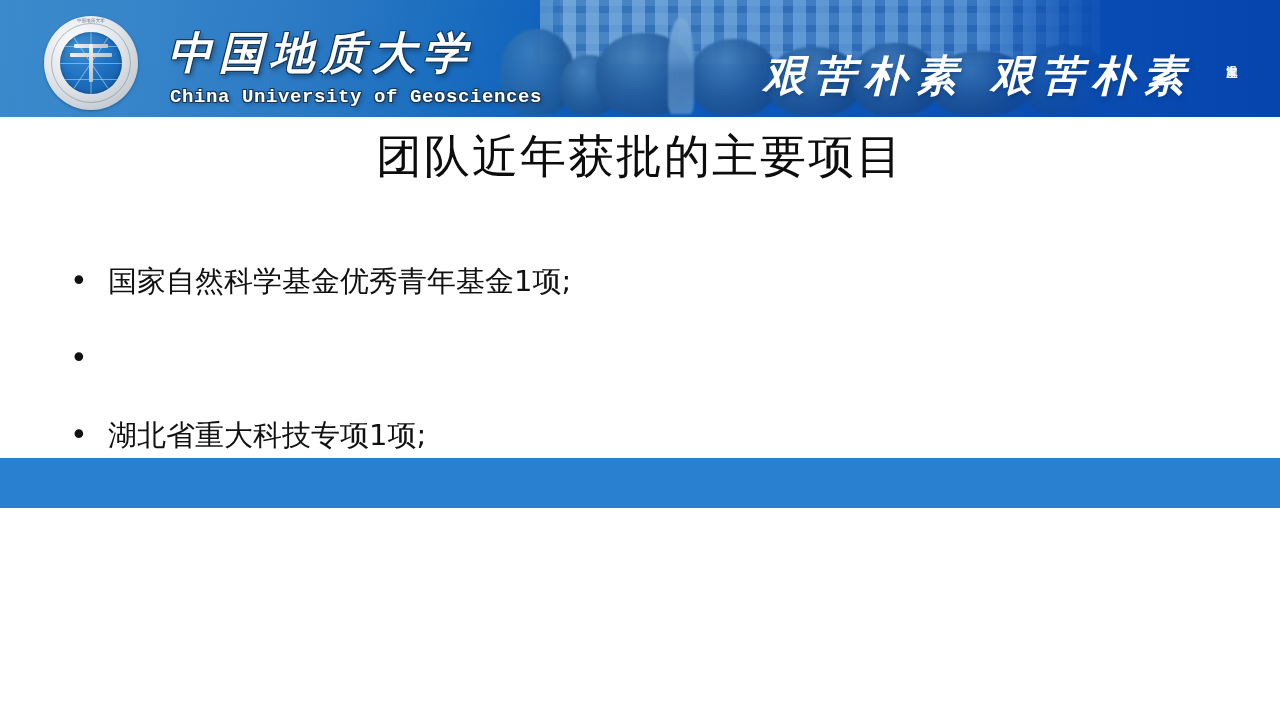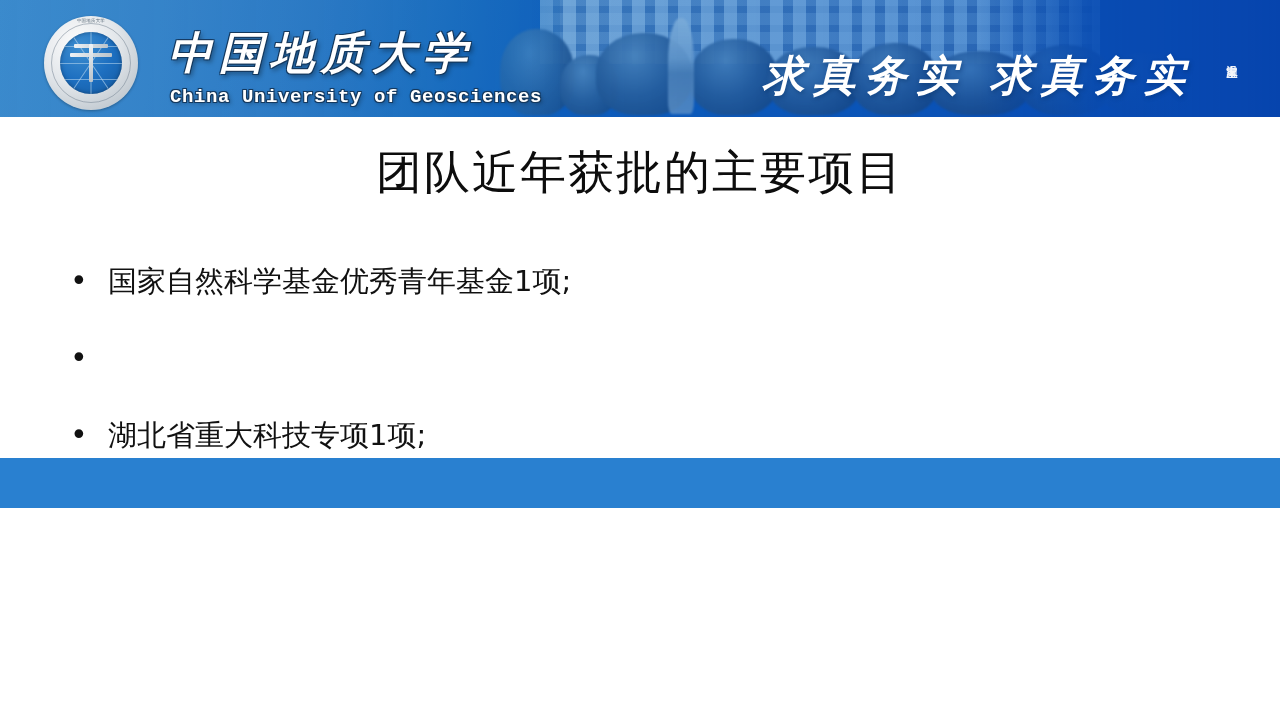--- a/index.html
+++ b/index.html
@@ -205,21 +205,21 @@
     font-weight:700;
     color:#ffffff;
     text-align:center;
     writing-mode:vertical-rl;
     letter-spacing:1px;
     opacity:.95;
   }
 
   
   .title {
-    position:absolute; left:0; top:143px;
+    position:absolute; left:0; top:127px;
     width:1280px;
     text-align:center;
     font-family:"DejaVu Serif", serif;
     font-size:46px;
     line-height:58px;
     font-weight:400;
     color:#0d0d0d;
     letter-spacing:2px;
   }
 
@@ -299,21 +299,21 @@
           <div class="par p3"></div>
         <div class="emblem-mark-t"></div>
         <div class="emblem-mark-h"></div>
         <div class="emblem-mark-v"></div>
       </div>
     </div>
 
     <div class="uni-cn">中国地质大学</div>
     <div class="uni-en">China University of Geosciences</div>
 
-    <div class="motto">求真务实 求真务实</div>
+    <div class="motto">艰苦朴素 艰苦朴素</div>
     <div class="signature">温家宝</div>
   </div>
 
   <h1 class="title">团队近年获批的主要项目</h1>
 
   <ul class="bullets">
     <li class="bullet-row">
       <span class="bullet-dot">•</span>
       <span class="bullet-text">国家自然科学基金优秀青年基金1项;</span>
     </li>

